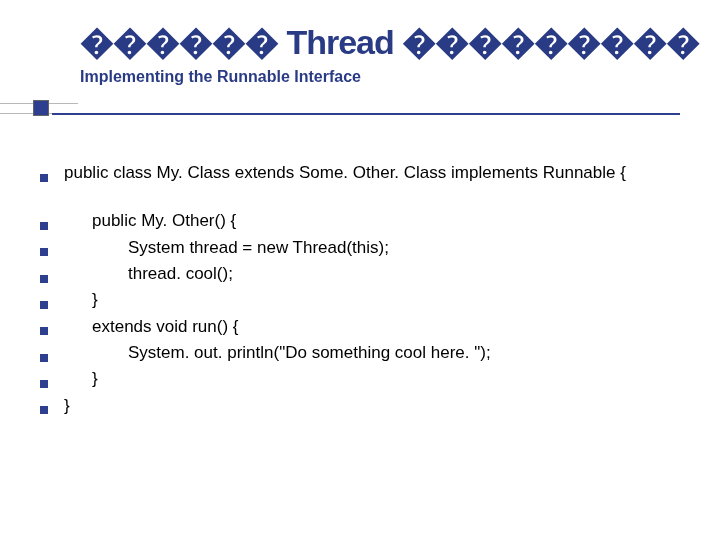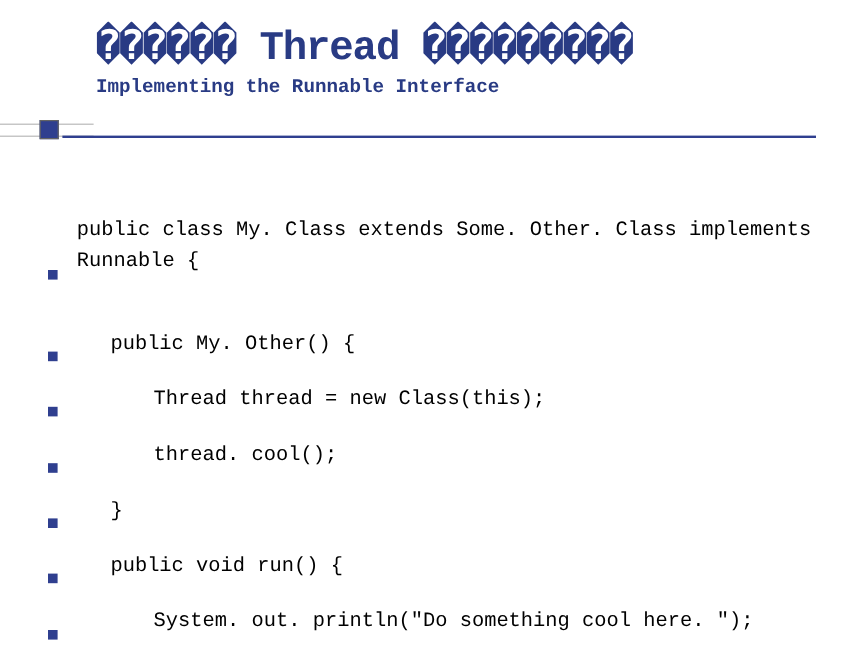--- a/index.html
+++ b/index.html
@@ -8,21 +8,20 @@
     width: 720px;
     height: 540px;
     background: #ffffff;
     font-family: Tahoma, Verdana, Arial, sans-serif;
     overflow: hidden;
   }
   .slide {
     position: relative;
     width: 720px;
     height: 540px;
-    font-family: Liberation Mono, monospace;
   }
   .title-wrap {
     position: absolute;
     top: 18px;
     left: 80px;
     right: 10px;
   }
   .title-line1 {
     font-size: 34px;
     font-weight: bold;
@@ -79,25 +78,24 @@
     background: #2f3f8f;
   }
   .body {
     position: absolute;
     left: 40px;
     top: 160px;
     right: 30px;
   }
   .row {
     display: flex;
-    align-items: flex-end;
+    align-items: center;
     line-height: 1.55;
     font-size: 17px;
     color: #000;
-    margin-top: 20px;
   }
   .bullet {
     width: 8px;
     height: 8px;
     background: #2f3f8f;
     flex: 0 0 8px;
     margin-top: 9px;
     margin-right: 16px;
   }
   .ind1 { padding-left: 28px; }
@@ -130,36 +128,36 @@
 
     <div class="gap"></div>
 
     <div class="row">
       <div class="bullet"></div>
       <div class="ind1">public My. Other() {</div>
     </div>
 
     <div class="row">
       <div class="bullet"></div>
-      <div class="ind2">Thread thread = new Class(this);</div>
+      <div class="ind2">System thread = new Thread(this);</div>
     </div>
 
     <div class="row">
       <div class="bullet"></div>
       <div class="ind2">thread. cool();</div>
     </div>
 
     <div class="row">
       <div class="bullet"></div>
       <div class="ind1">}</div>
     </div>
 
     <div class="row">
       <div class="bullet"></div>
-      <div class="ind1">public void run() {</div>
+      <div class="ind1">extends void run() {</div>
     </div>
 
     <div class="row">
       <div class="bullet"></div>
       <div class="ind2">System. out. println("Do something cool here. ");</div>
     </div>
 
     <div class="row">
       <div class="bullet"></div>
       <div class="ind1">}</div>

